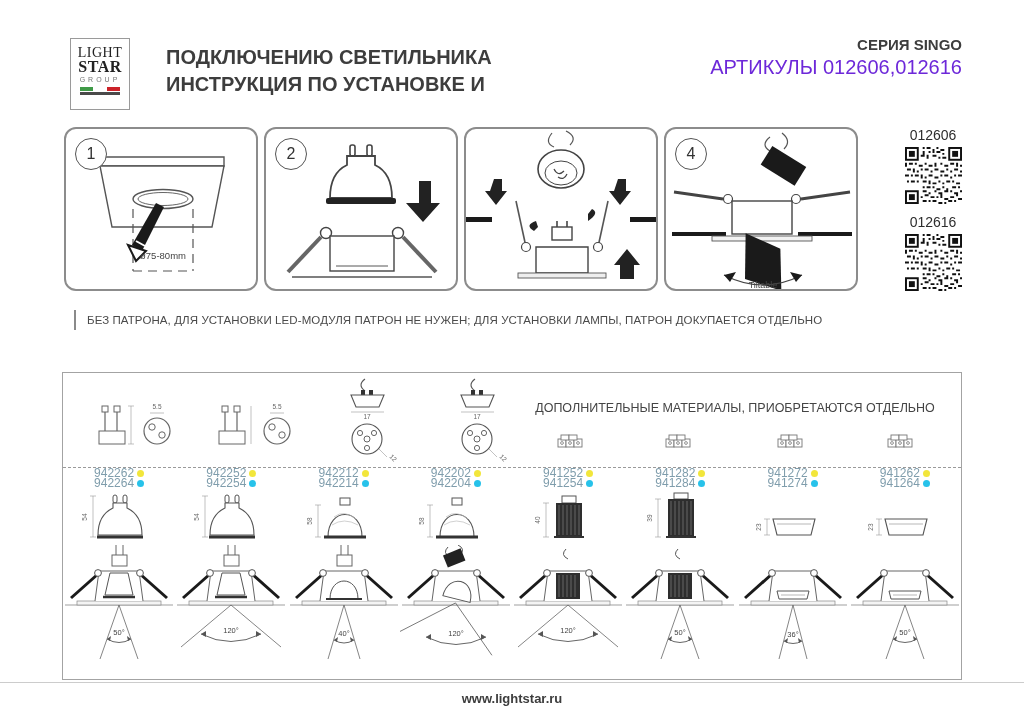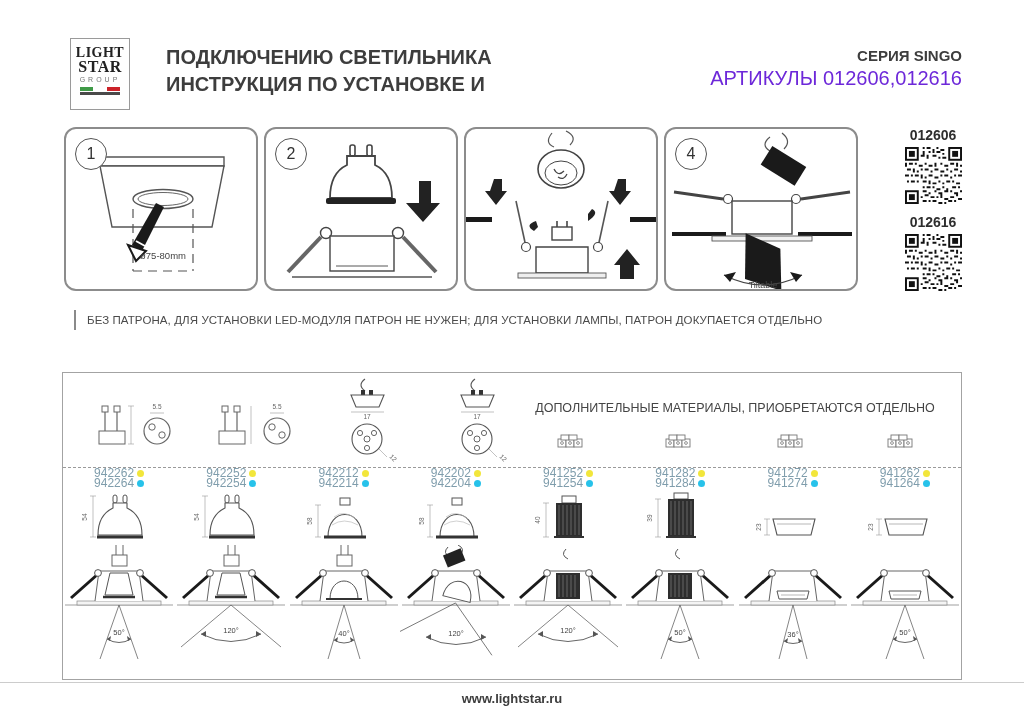--- a/index.html
+++ b/index.html
@@ -1,39 +1,39 @@
 <!DOCTYPE html>
 <html><head>
 <meta charset="utf-8">
 <style>
   html,body{margin:0;padding:0;background:#fff;}
   .page{position:relative;width:1024px;height:724px;background:#fff;overflow:hidden;
         font-family:"Liberation Sans",sans-serif;color:#3d3d3d;}
   
   .logo-box{position:absolute;left:70px;top:38px;width:60px;height:72px;border:1px solid #9a9a9a;
             display:flex;flex-direction:column;align-items:center;justify-content:flex-start;padding-top:7px;box-sizing:border-box;}
-  .logo-light{font-family:"Liberation Serif",serif;font-weight:bold;font-size:14px;line-height:13px;color:#222;letter-spacing:.5px;}
+  .logo-light{font-family:"Liberation Serif",serif;font-weight:normal;font-size:14px;line-height:13px;color:#222;letter-spacing:.5px;}
   .logo-star{font-family:"Liberation Serif",serif;font-weight:bold;font-size:16px;line-height:15px;color:#222;letter-spacing:.5px;}
   .logo-group{font-size:7px;letter-spacing:3px;color:#777;margin-top:2px;}
   .flag{display:flex;width:40px;height:4px;margin-top:4px;}
   .flag span{flex:1;height:100%;}
   .flag-underline{width:40px;height:3px;background:#4a4a4a;margin-top:1px;}
   .main-title{position:absolute;left:166px;top:44px;font-size:20px;font-weight:bold;line-height:27px;color:#3d3d3d;}
-  .head-right{position:absolute;right:62px;top:47px;text-align:right;}
+  .head-right{position:absolute;right:62px;top:36px;text-align:right;}
   .series{font-size:15px;font-weight:bold;color:#3d3d3d;}
   .articles{font-size:20px;font-weight:normal;color:#6d28d9;margin-top:3px;}
   
   .steps{position:absolute;left:64px;top:127px;display:flex;gap:6px;}
   .panel{width:194px;height:164px;border:2px solid #8c8c8c;border-radius:12px;position:relative;background:#fff;box-sizing:border-box;}
   .step-num{position:absolute;left:9px;top:9px;width:30px;height:30px;border:1.5px solid #555;border-radius:50%;
             display:flex;align-items:center;justify-content:center;font-size:16px;color:#333;background:#fff;z-index:2;}
   .panel svg{position:absolute;left:0;top:0;}
   
   .qr-col{position:absolute;left:903px;top:127px;width:60px;text-align:center;}
-  .qr-label{font-size:14px;font-weight:bold;color:#2e2e2e;margin-bottom:4px;}
+  .qr-label{font-size:14px;font-weight:normal;color:#2e2e2e;margin-bottom:4px;}
   .qr-label.second{margin-top:6px;}
   
   .note{position:absolute;left:74px;top:310px;border-left:2px solid #8a8a8a;padding:4px 0 4px 11px;
         font-size:11.5px;color:#4a4a4a;letter-spacing:.1px;}
   
   .compat-title{position:absolute;left:0;top:345px;width:1024px;text-align:center;font-size:15px;color:#333;letter-spacing:.2px;}
   .big-box{position:absolute;left:62px;top:372px;width:900px;height:308px;border:1px solid #a3a3a3;box-sizing:border-box;}
   .mini{position:absolute;}
   .extras-title{position:absolute;left:468px;top:28px;width:408px;text-align:center;font-size:12.5px;color:#444;}
   .tblock{position:absolute;top:60px;}

